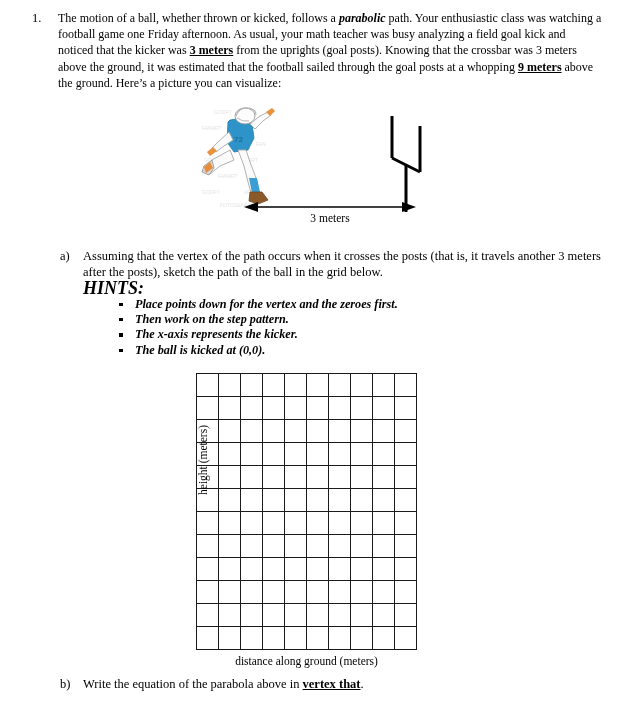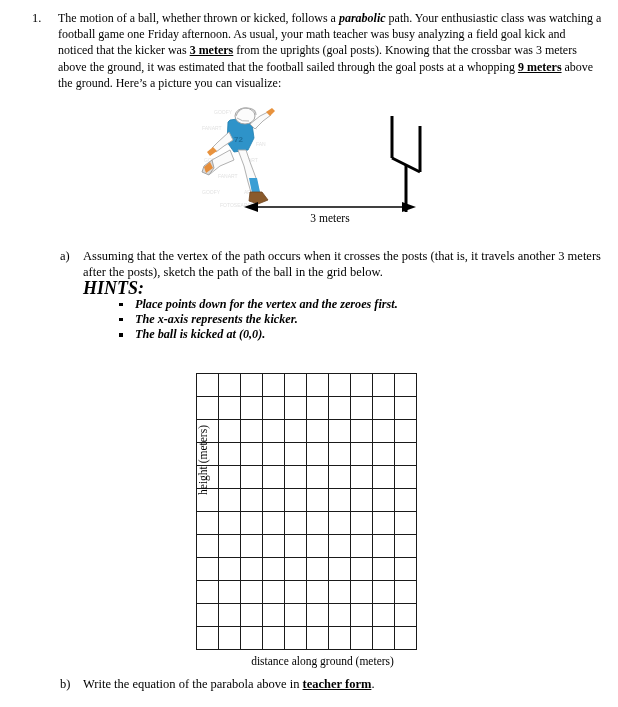--- a/index.html
+++ b/index.html
@@ -158,21 +158,21 @@
     height: 16px;
     transform: rotate(-90deg);
     transform-origin: 60px 8px;
     text-align: center;
     font-size: 11.5px;
     line-height: 16px;
     white-space: nowrap;
   }
   .xlabel {
     position: absolute;
-    left: 212px;
+    left: 196px;
     top: 654px;
     width: 221px;
     text-align: center;
     font-size: 11.5px;
     line-height: 15px;
     white-space: nowrap;
   }
 
   
   .partb {
@@ -268,20 +268,21 @@
   <div class="dim-label">3 meters</div>
 </div>
 
 <div class="parta">
   <div class="parta-num">a)</div>
   <div class="parta-body">
     <div>Assuming that the vertex of the path occurs when it crosses the posts (that is, it travels another 3 meters after the posts), sketch the path of the ball in the grid below.</div>
     <div class="hints-title">HINTS:</div>
     <ul class="hint-list">
       <li>Place points down for the vertex and the zeroes first.</li>
+      <li>Then work on the step pattern.</li>
       <li>The x-axis represents the kicker.</li>
       <li>The ball is kicked at (0,0).</li>
     </ul>
   </div>
 </div>
 
 <div class="grid-wrap">
   <table class="grid-table">
     <tbody id="grid-body">
         <tr>
@@ -430,14 +431,14 @@
         </tr>
       </tbody>
   </table>
 </div>
 
 <div class="ylabel">height (meters)</div>
 <div class="xlabel">distance along ground (meters)</div>
 
 <div class="partb">
   <div class="partb-num">b)</div>
-  <div class="partb-body"><span>Write the equation of the parabola above in </span><span class="ul-bold">teacher form</span><span>.</span></div>
+  <div class="partb-body"><span>Write the equation of the parabola above in </span><span class="ul-bold">vertex that</span><span>.</span></div>
 </div>
 
 </body></html>

